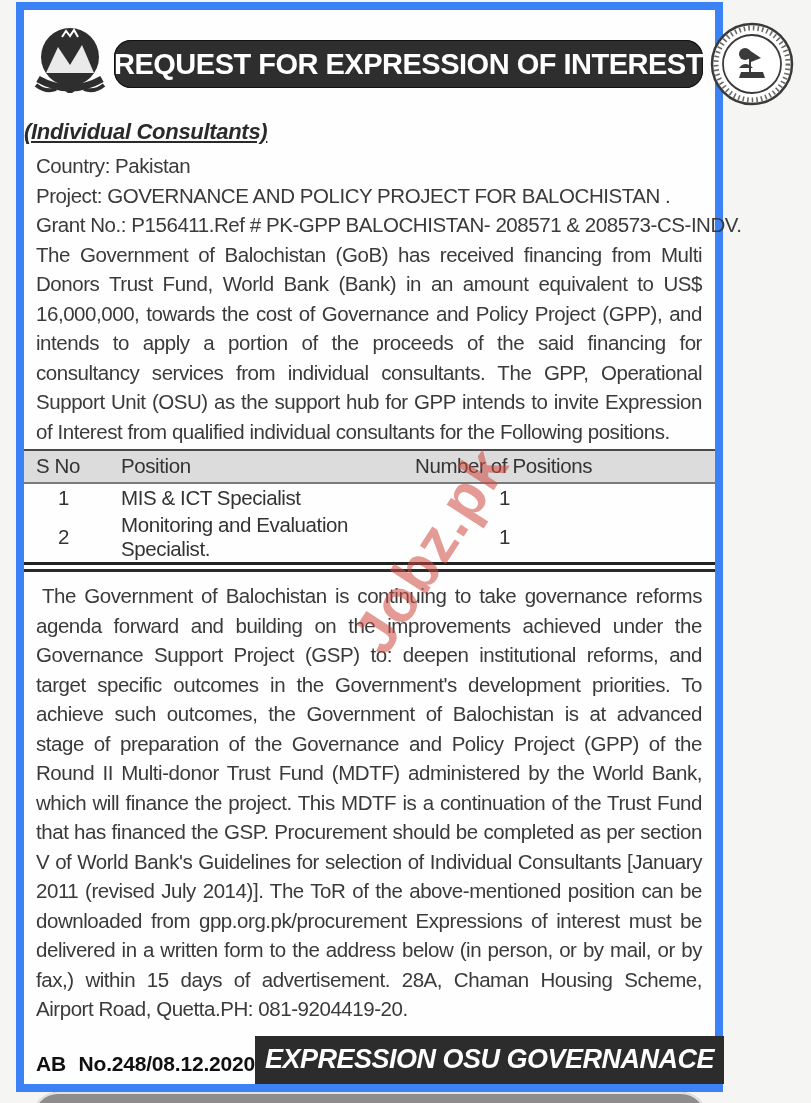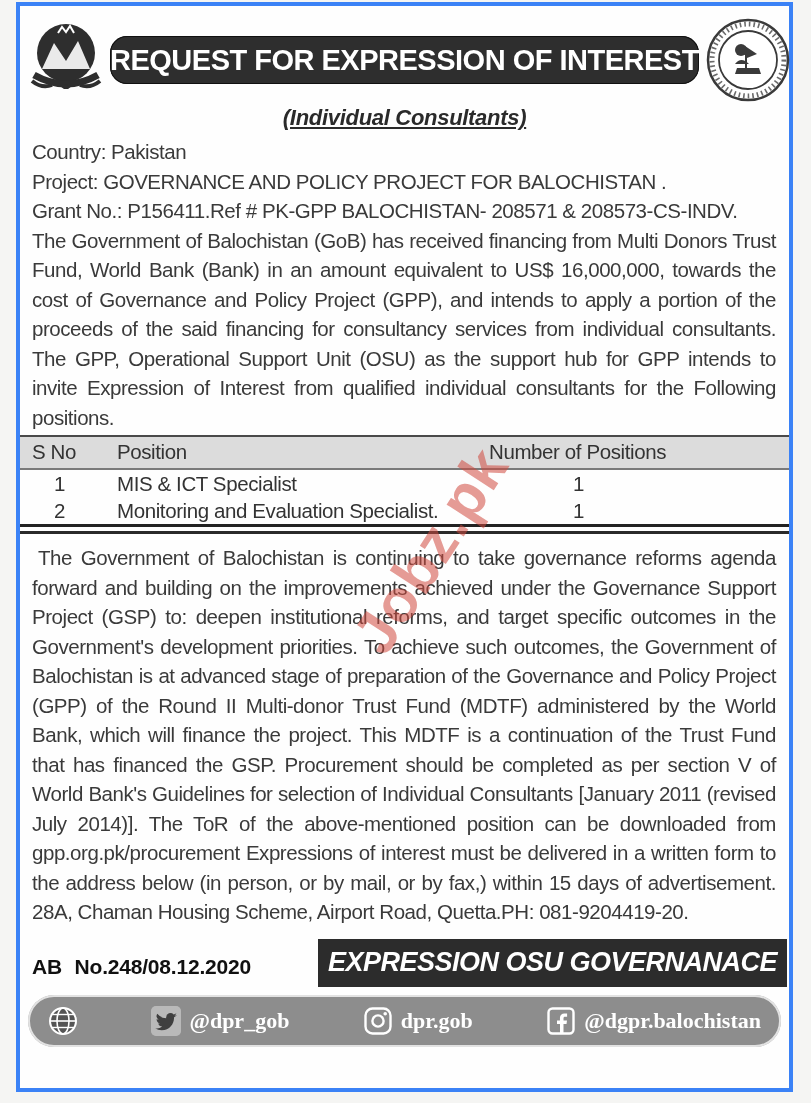--- a/index.html
+++ b/index.html
@@ -3,36 +3,36 @@
 <meta charset="utf-8">
 <style>
   html,body{margin:0;padding:0;}
   body{
     width:811px;height:1103px;position:relative;overflow:hidden;
     background:#f5f5f3;
     font-family:"Liberation Sans",sans-serif;
     -webkit-font-smoothing:antialiased;
   }
   .ad-frame{
-    position:absolute;left:16px;top:2px;width:777px;height:1090px;
-    box-sizing:border-box;border:4px solid #3b82f6;background:#fefefe;
+    position:absolute;left:16px;top:2px;width:707px;height:1090px;
+    box-sizing:border-box;border:8px solid #3b82f6;background:#fefefe;
   }
   
   .header-row{display:flex;align-items:center;gap:6px;padding:10px 6px 0 8px;}
   .emblem-left{width:76px;height:82px;flex:0 0 auto;}
   .emblem-right{width:86px;height:88px;flex:0 0 auto;}
   .title-pill{
     flex:1;height:48px;background:#2e2e2e;border-radius:17px;
     display:flex;align-items:center;justify-content:center;
     color:#ffffff;font-weight:bold;font-size:29px;letter-spacing:-0.5px;
     white-space:nowrap;box-shadow:0 0 0 1px #111 inset;
   }
   .subtitle{
-    text-align:center;font-size:22px;font-weight:bold;font-style:italic;
-    text-decoration:underline;color:#2a2a2a;margin-top:1px;letter-spacing:-0.3px;
+    text-align:left;font-size:22px;font-weight:bold;font-style:italic;
+    text-decoration:underline;color:#2a2a2a;margin-top:11px;letter-spacing:-0.3px;
   }
   
   .content{
     padding:6px 13px 0 12px;color:#3a3a3a;
     font-size:20.5px;line-height:29.5px;letter-spacing:-0.45px;
   }
   .meta-line{white-space:nowrap;}
   .para{text-align:justify;margin:0;}
   
   .positions-table{width:100%;border-collapse:collapse;margin-top:3px;table-layout:fixed;}

